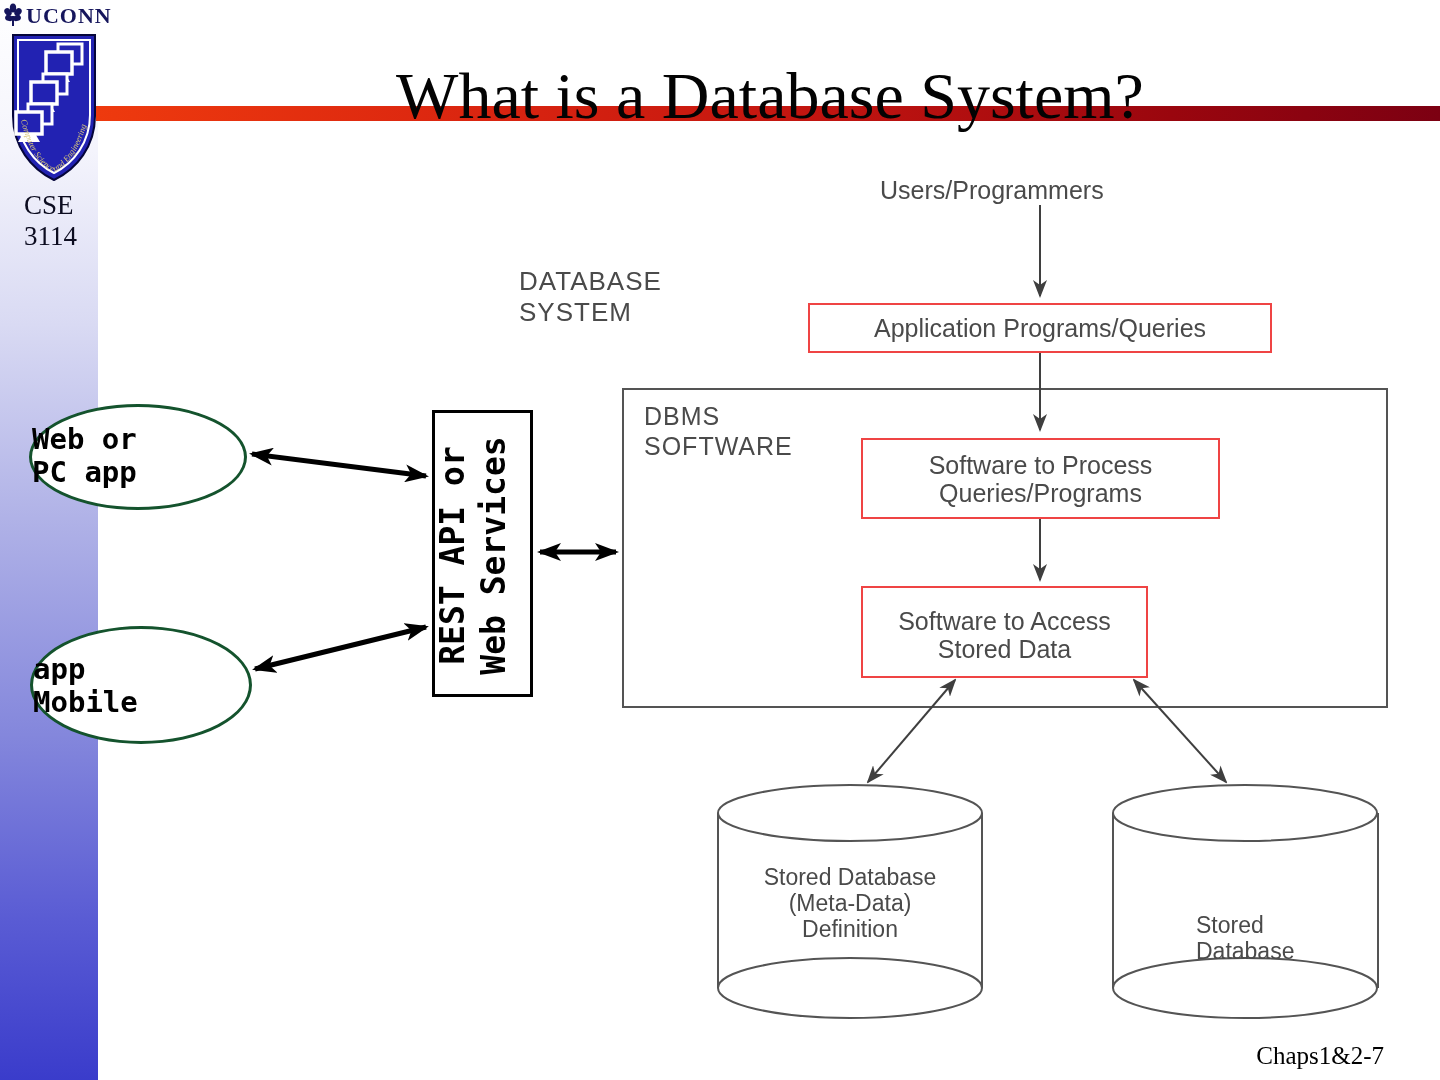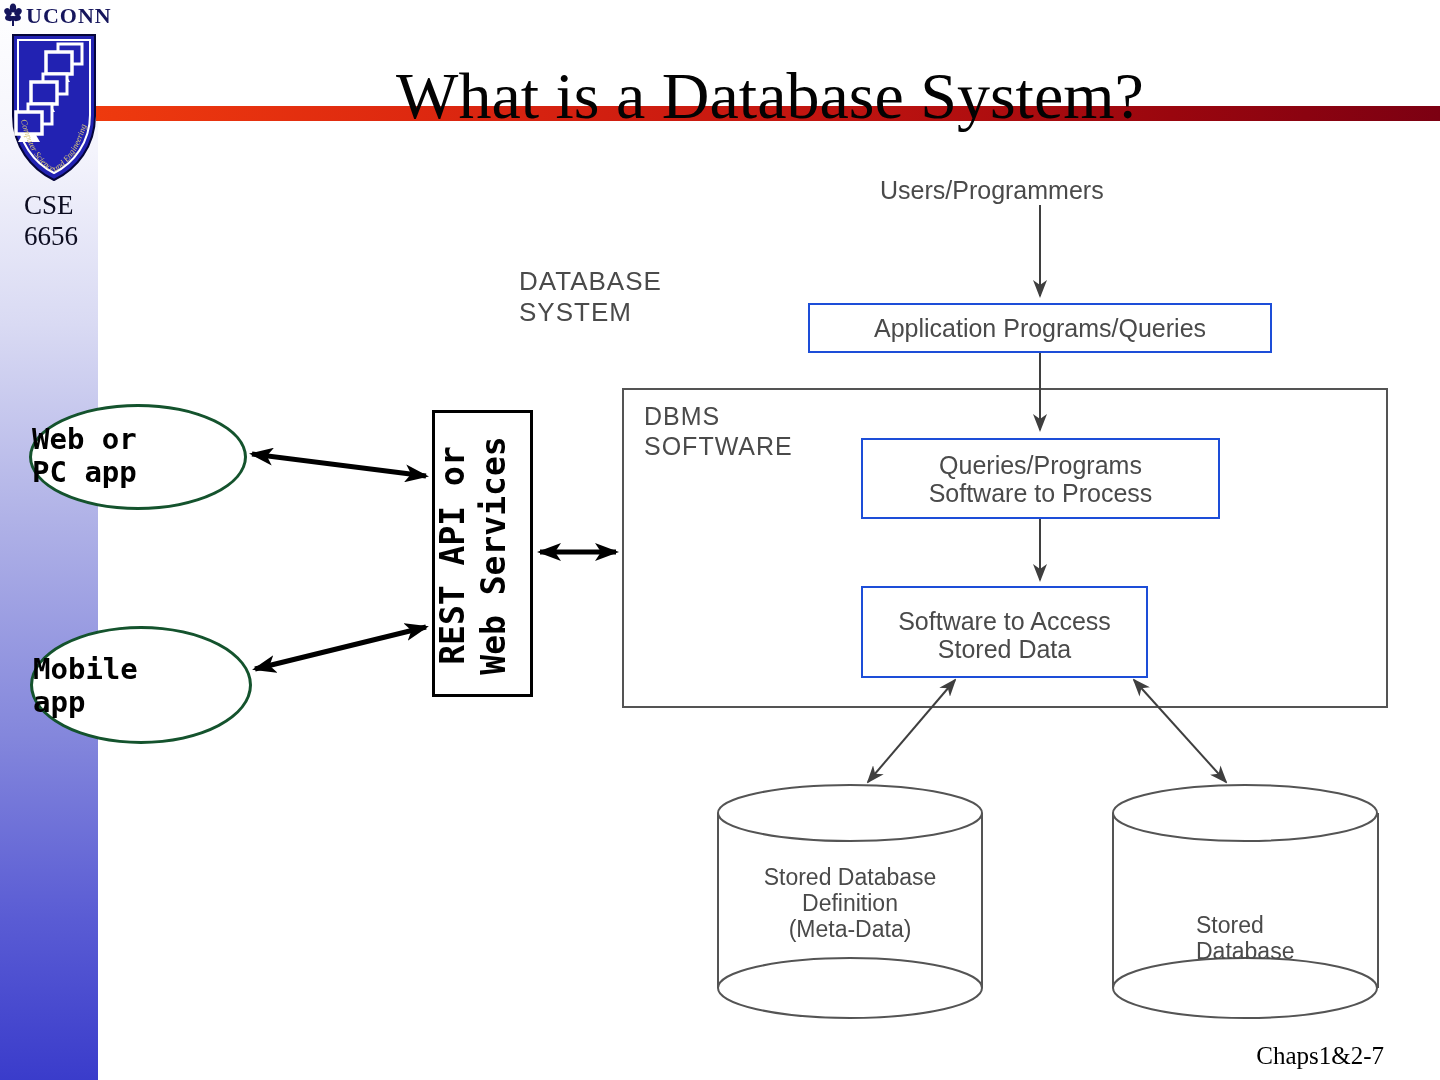--- a/index.html
+++ b/index.html
@@ -21,21 +21,21 @@
   .course{position:absolute;left:24px;top:190px;z-index:3;font-family:"Liberation Serif",serif;
           font-weight:400;font-size:27px;line-height:31px;color:#0c0c20;}
   .course span{display:block;}
 
   
   .title{position:absolute;left:100px;top:14px;width:1340px;z-index:1;text-align:center;
          font-family:"Liberation Serif",serif;font-size:66px;font-weight:400;color:#030303;}
 
   
   .gtext{position:absolute;color:#4a4a4a;font-size:25px;z-index:1;}
-  .gbox{position:absolute;border:2px solid #1d4ed8;background:#fff;z-index:1;color:#4a4a4a;
+  .gbox{position:absolute;border:2px solid #ef4444;background:#fff;z-index:1;color:#4a4a4a;
         font-size:25px;text-align:center;box-sizing:border-box;}
   .gbox span,.gtext span{display:block;}
 
   .lbl-users{left:880px;top:176px;width:320px;text-align:left;}
   .lbl-system{left:519px;top:266px;line-height:31px;font-size:26px;letter-spacing:1px;}
   .box-app{left:808px;top:303px;width:464px;height:50px;line-height:46px;}
   .box-dbms{position:absolute;left:622px;top:388px;width:766px;height:320px;border:2px solid #545454;
             background:#fff;z-index:1;box-sizing:border-box;}
   .lbl-dbms{left:644px;top:401px;line-height:30px;letter-spacing:1px;}
   .box-process{left:861px;top:438px;width:359px;height:81px;padding-top:11px;line-height:28px;}
@@ -107,21 +107,21 @@
       </g>
     </g>
     <path id="seal-arc" d="M13,88 C20,120 34,136 46,140 C58,135 73,118 80,86" fill="none"></path>
     <text font-size="8.6" font-style="italic" font-family="Liberation Serif, serif" fill="#d9c87c">
       <textPath href="#seal-arc">Computer Science and Engineering</textPath>
     </text>
   </svg>
 
   <div class="course">
     <span>CSE</span>
-    <span>6656</span>
+    <span>3114</span>
   </div>
 
   <h1 class="title">What is a Database System?</h1>
 
   <div class="gtext lbl-users">Users/Programmers</div>
 
   <div class="gtext lbl-system">
     <span>DATABASE</span>
     <span>SYSTEM</span>
   </div>
@@ -130,48 +130,48 @@
     <span>Application Programs/Queries</span>
   </div>
 
   <div class="box-dbms"></div>
   <div class="gtext lbl-dbms">
     <span>DBMS</span>
     <span>SOFTWARE</span>
   </div>
 
   <div class="gbox box-process">
+    <span>Software to Process</span>
     <span>Queries/Programs</span>
-    <span>Software to Process</span>
   </div>
 
   <div class="gbox box-access">
     <span>Software to Access</span>
     <span>Stored Data</span>
   </div>
 
   <div class="gtext lbl-meta">
     <span>Stored Database</span>
+    <span>(Meta-Data)</span>
     <span>Definition</span>
-    <span>(Meta-Data)</span>
   </div>
 
   <div class="gtext lbl-db">
     <span>Stored</span>
     <span>Database</span>
   </div>
 
   <div class="bubble bubble-web">
     <span>Web or</span>
     <span>PC app</span>
   </div>
 
   <div class="bubble bubble-mobile">
+    <span>app</span>
     <span>Mobile</span>
-    <span>app</span>
   </div>
 
   <div class="rest-box">
     <div class="rest-inner">
       <span>REST API or</span>
       <span>Web Services</span>
     </div>
   </div>
 
   <svg class="overlay" viewBox="0 0 1440 1080">

